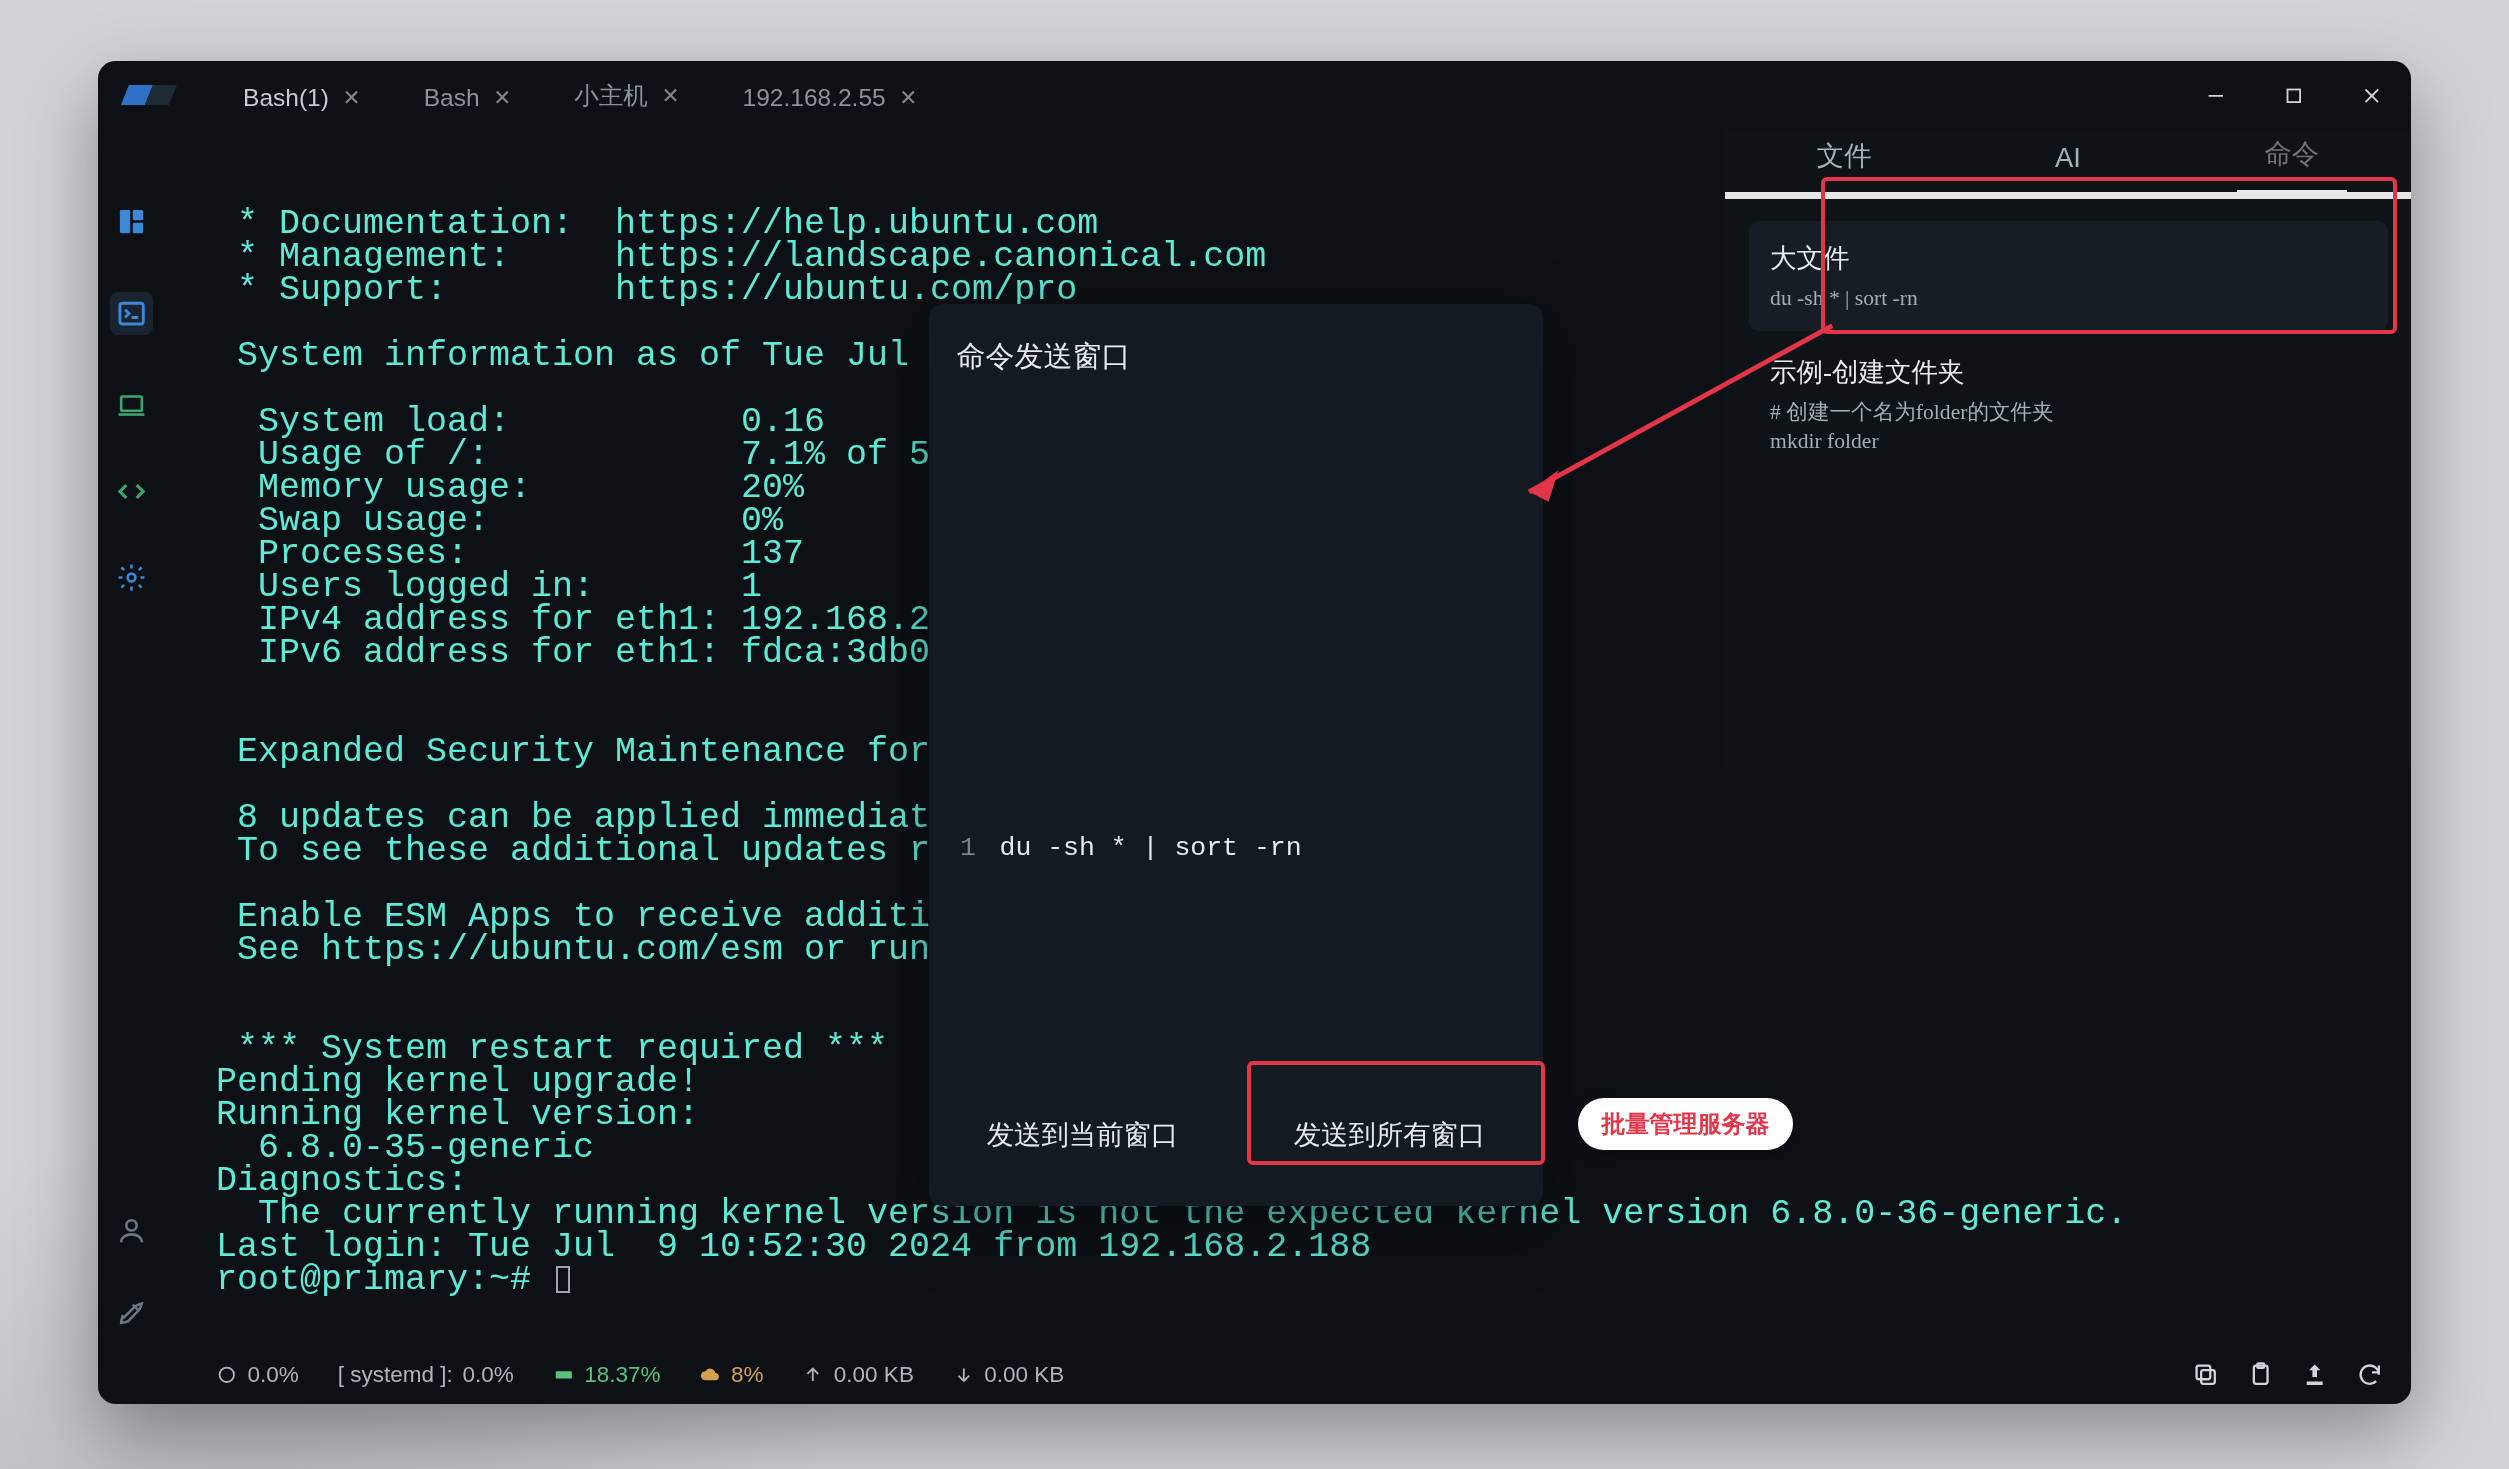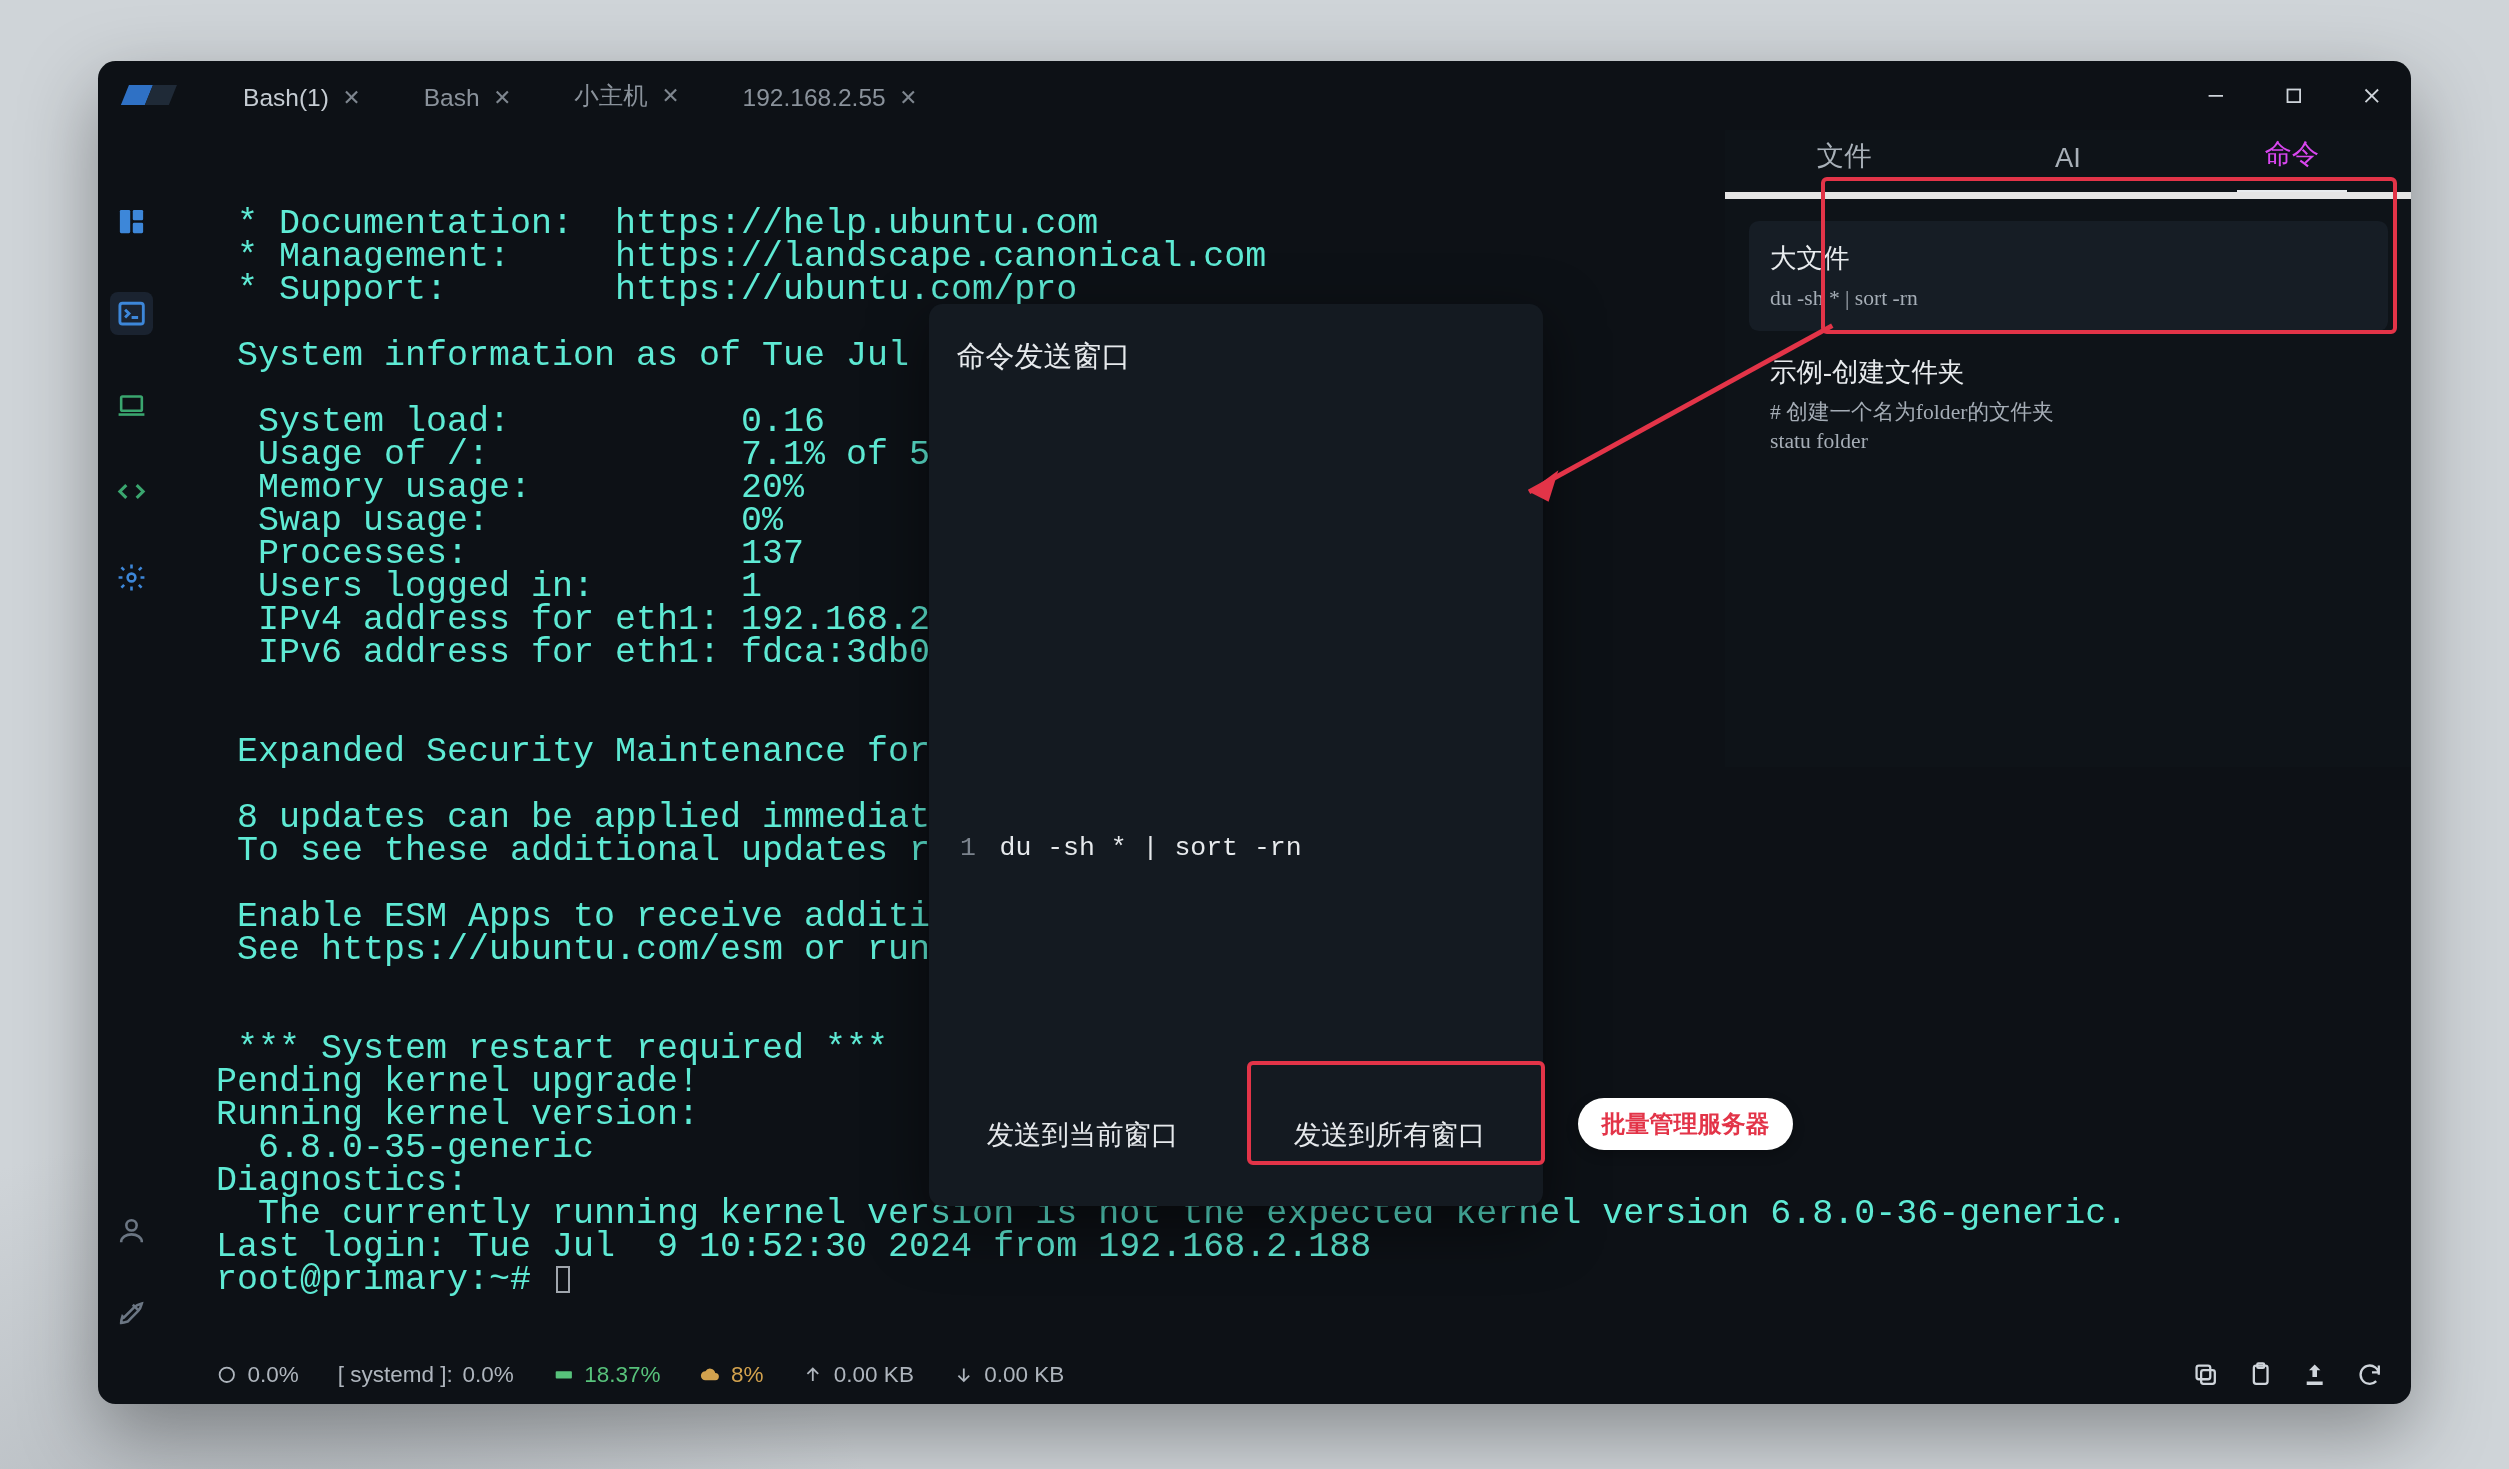--- a/index.html
+++ b/index.html
@@ -121,21 +121,21 @@
   .rightpanel {
     position:absolute; right:0; top:69px; width:686px; height:637px;
     background:#0e1318;
   }
   .rp-tabs {
     display:flex; height:69px; align-items:flex-end; justify-content:space-around;
     color:#c9cfd5; font-size:27.4px;
     border-bottom:7px solid #e5e5e5;
   }
   .rp-tab { padding:17.6px 27.4px 17.6px; cursor:pointer; color:#a8b0b8;}
-  .rp-tab.active { color:#d946ef; border-bottom:2.9px solid #e8ebee; }
+  .rp-tab.active { color:#737373; border-bottom:2.9px solid #e8ebee; }
   .rp-list { padding:21.6px 23.5px; display:flex; flex-direction:column; gap:17.6px;font-family:Liberation Serif, serif; }
   .rp-card {
     background:#161d25; border-radius:9.8px;
     padding:19.6px 21.6px 17.6px;
     cursor:pointer;
   }
   .rp-card-title { color:#e8ebee; font-size:26.5px; margin-bottom:7.8px; }
   .rp-card-sub { color:#a5adb6; font-size:21.6px; line-height:29px; white-space:pre-line;}
   
   .statusbar {
@@ -311,21 +311,21 @@
       <div class="rp-tab active">命令</div>
     </div>
     <div class="rp-list">
       <div class="rp-card">
         <div class="rp-card-title">大文件</div>
         <div class="rp-card-sub">du -sh  * | sort -rn</div>
       </div>
       <div class="rp-card" style="background:transparent;padding-top:5.9px">
         <div class="rp-card-title">示例-创建文件夹</div>
         <div class="rp-card-sub"># 创建一个名为folder的文件夹
-statu folder</div>
+mkdir folder</div>
       </div>
     </div>
   </div>
 
   <div class="statusbar">
     <div class="sb-item">
       <svg class="sb-icon" viewBox="0 0 24 24" fill="none" stroke="#aeb5bd" stroke-width="2">
           <circle cx="12" cy="12" r="8"></circle>
         </svg>
       <span>0.0%</span>

